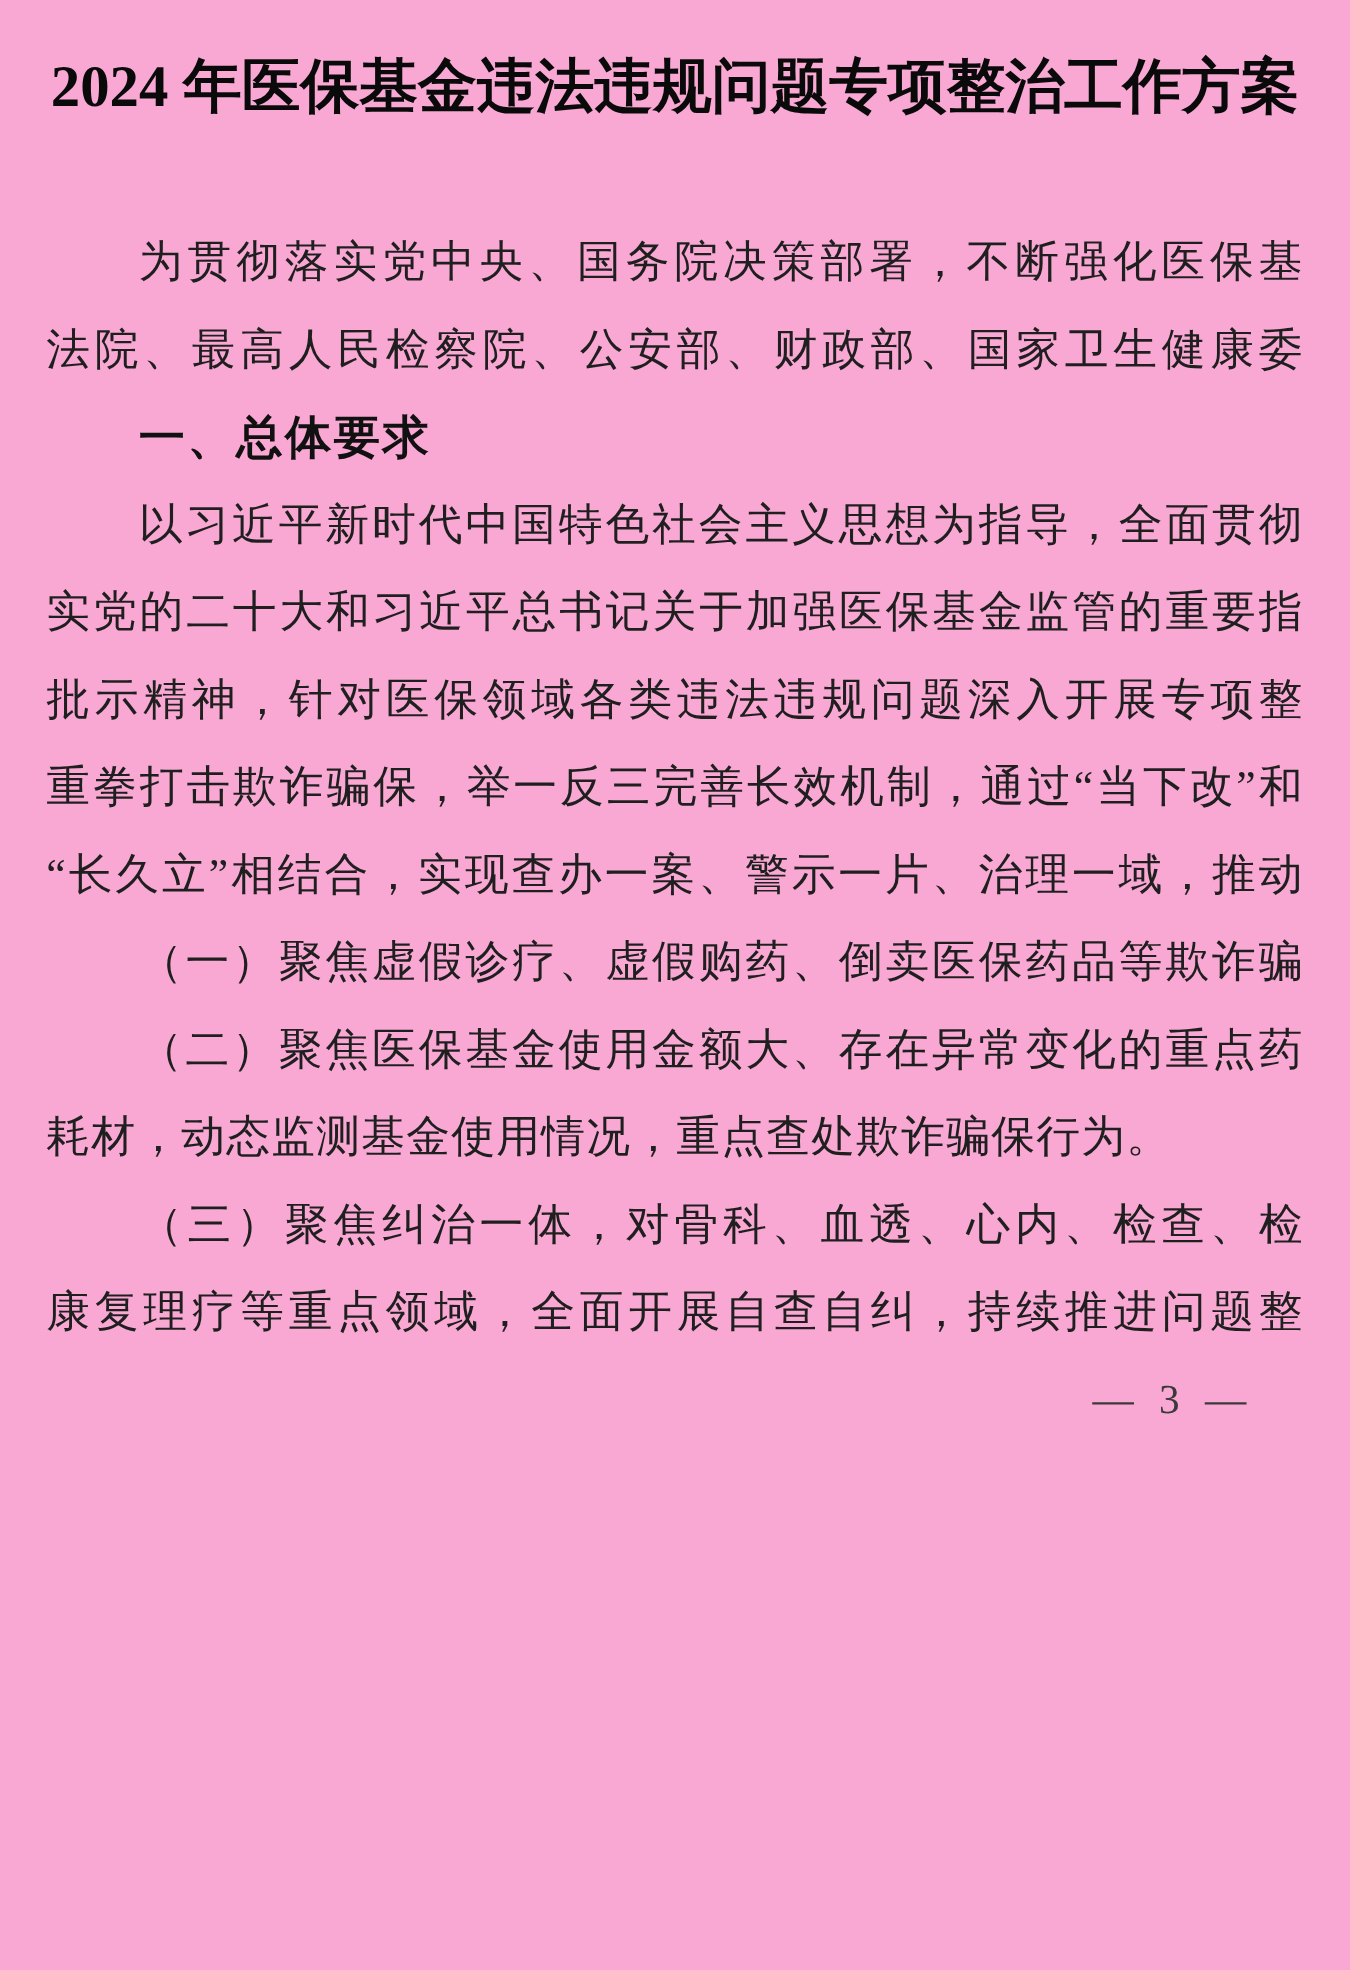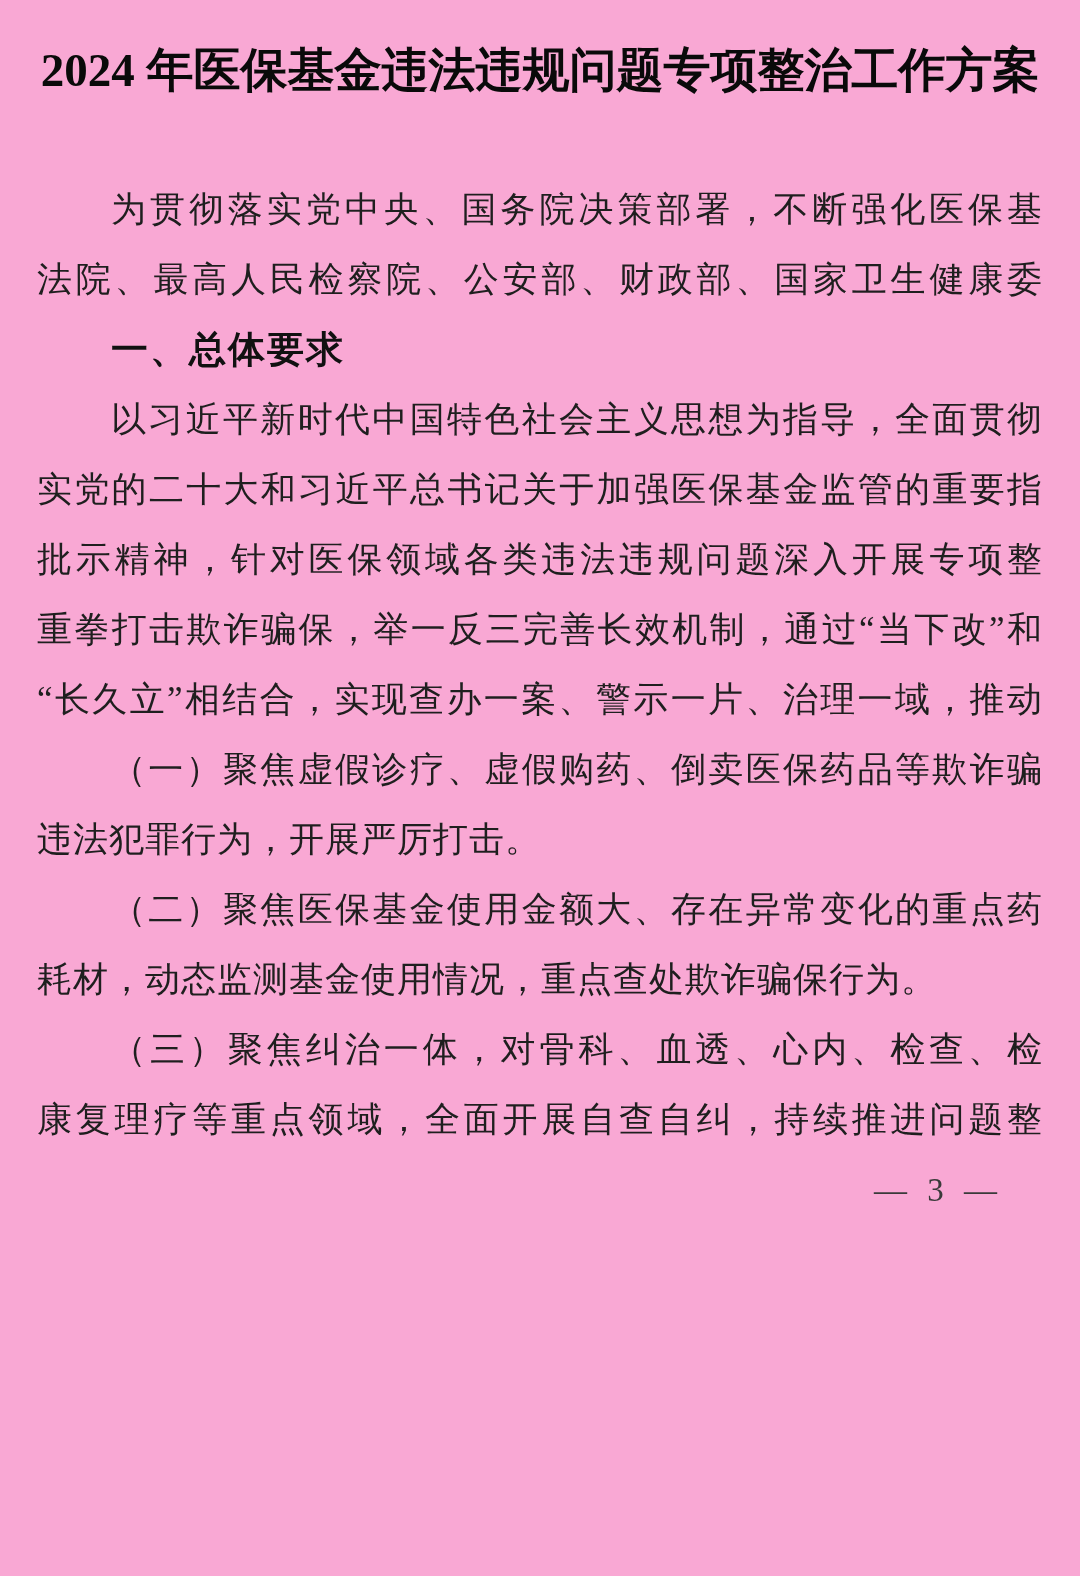--- a/index.html
+++ b/index.html
@@ -82,21 +82,20 @@
   <div class="line heading indent">一、总体要求</div>
 
   <div class="line full indent">以习近平新时代中国特色社会主义思想为指导，全面贯彻落</div>
   <div class="line full">实党的二十大和习近平总书记关于加强医保基金监管的重要指示</div>
   <div class="line full">批示精神，针对医保领域各类违法违规问题深入开展专项整治，</div>
   <div class="line full">重拳打击欺诈骗保，举一反三完善长效机制，通过“当下改”和</div>
   <div class="line full">“长久立”相结合，实现查办一案、警示一片、治理一域，推动</div>
 
 
   <div class="line full indent">（一）聚焦虚假诊疗、虚假购药、倒卖医保药品等欺诈骗保</div>
-  <div class="line">违法犯罪行为，开展严厉打击。</div>
 
   <div class="line full indent">（二）聚焦医保基金使用金额大、存在异常变化的重点药品</div>
   <div class="line">耗材，动态监测基金使用情况，重点查处欺诈骗保行为。</div>
 
   <div class="line full indent">（三）聚焦纠治一体，对骨科、血透、心内、检查、检验、</div>
   <div class="line full">康复理疗等重点领域，全面开展自查自纠，持续推进问题整改。</div>
 
   <div class="page-number">— 3 —</div>
 
 </div>

